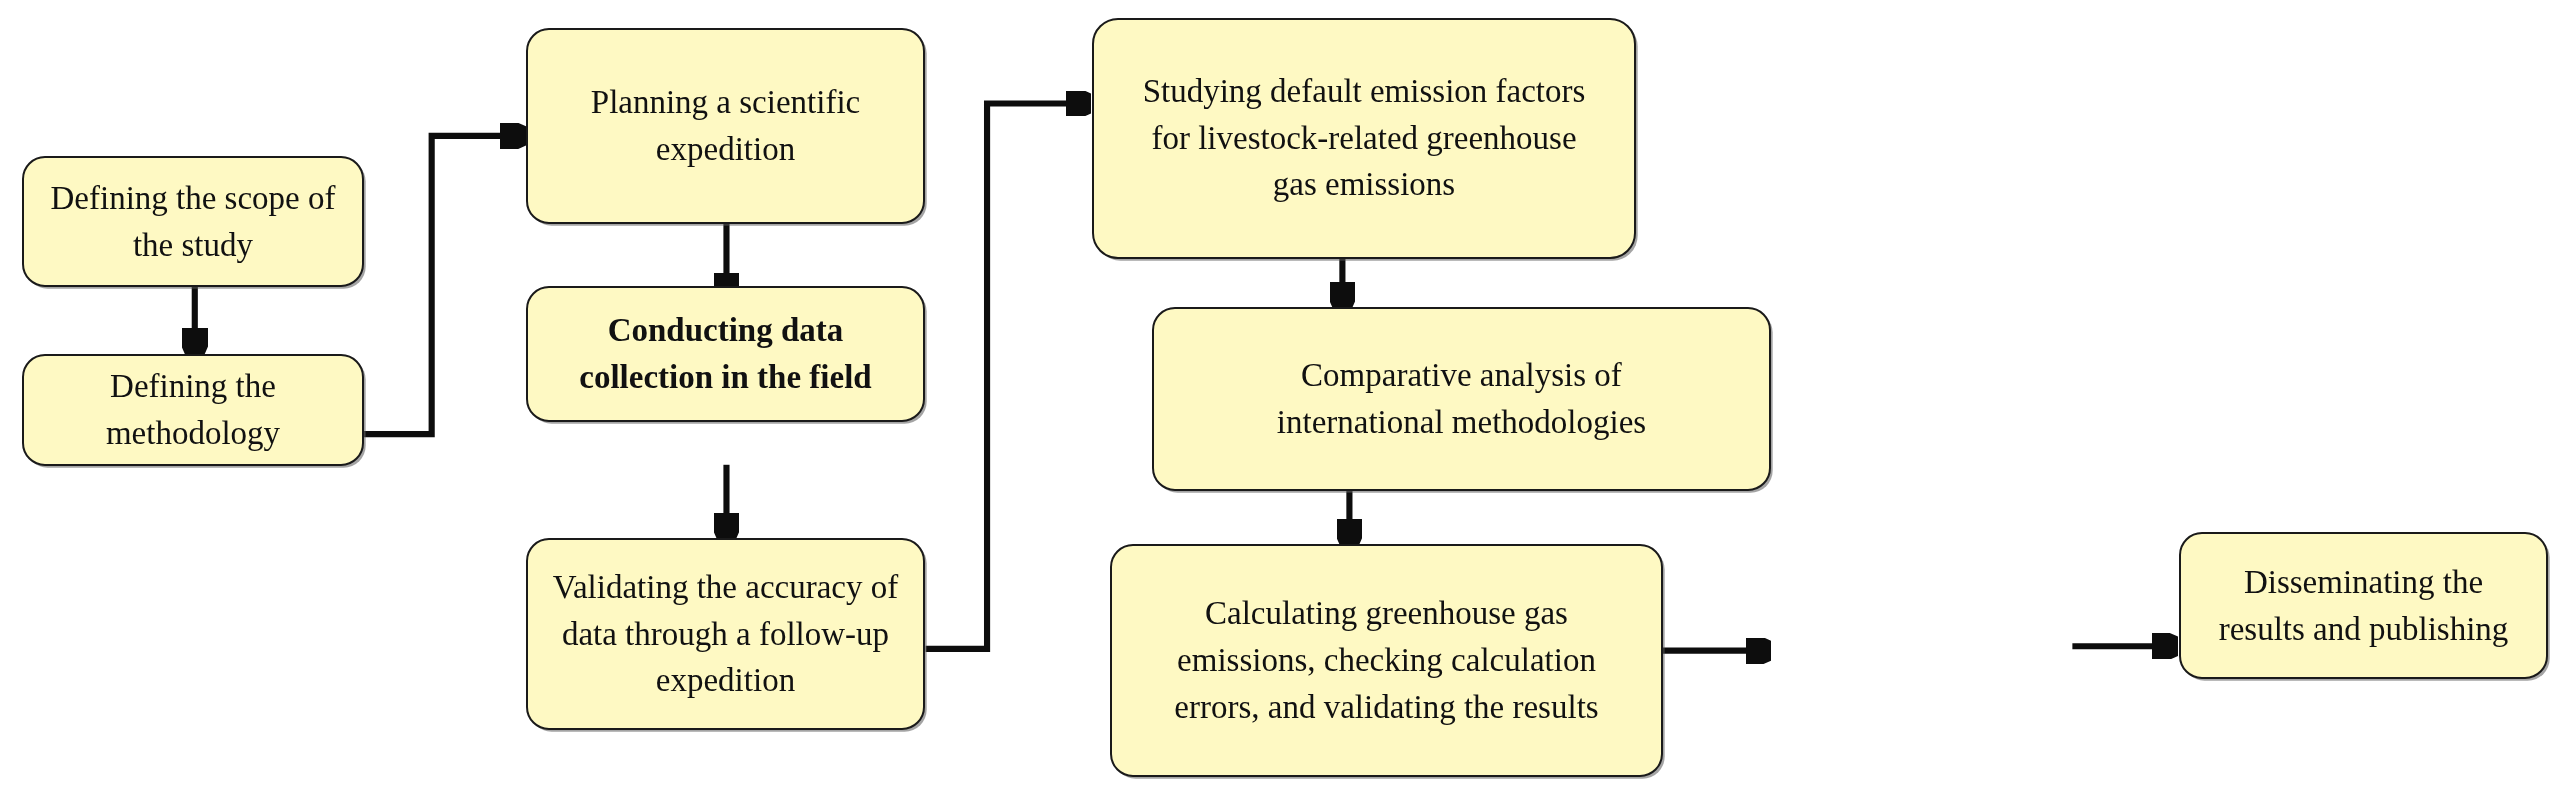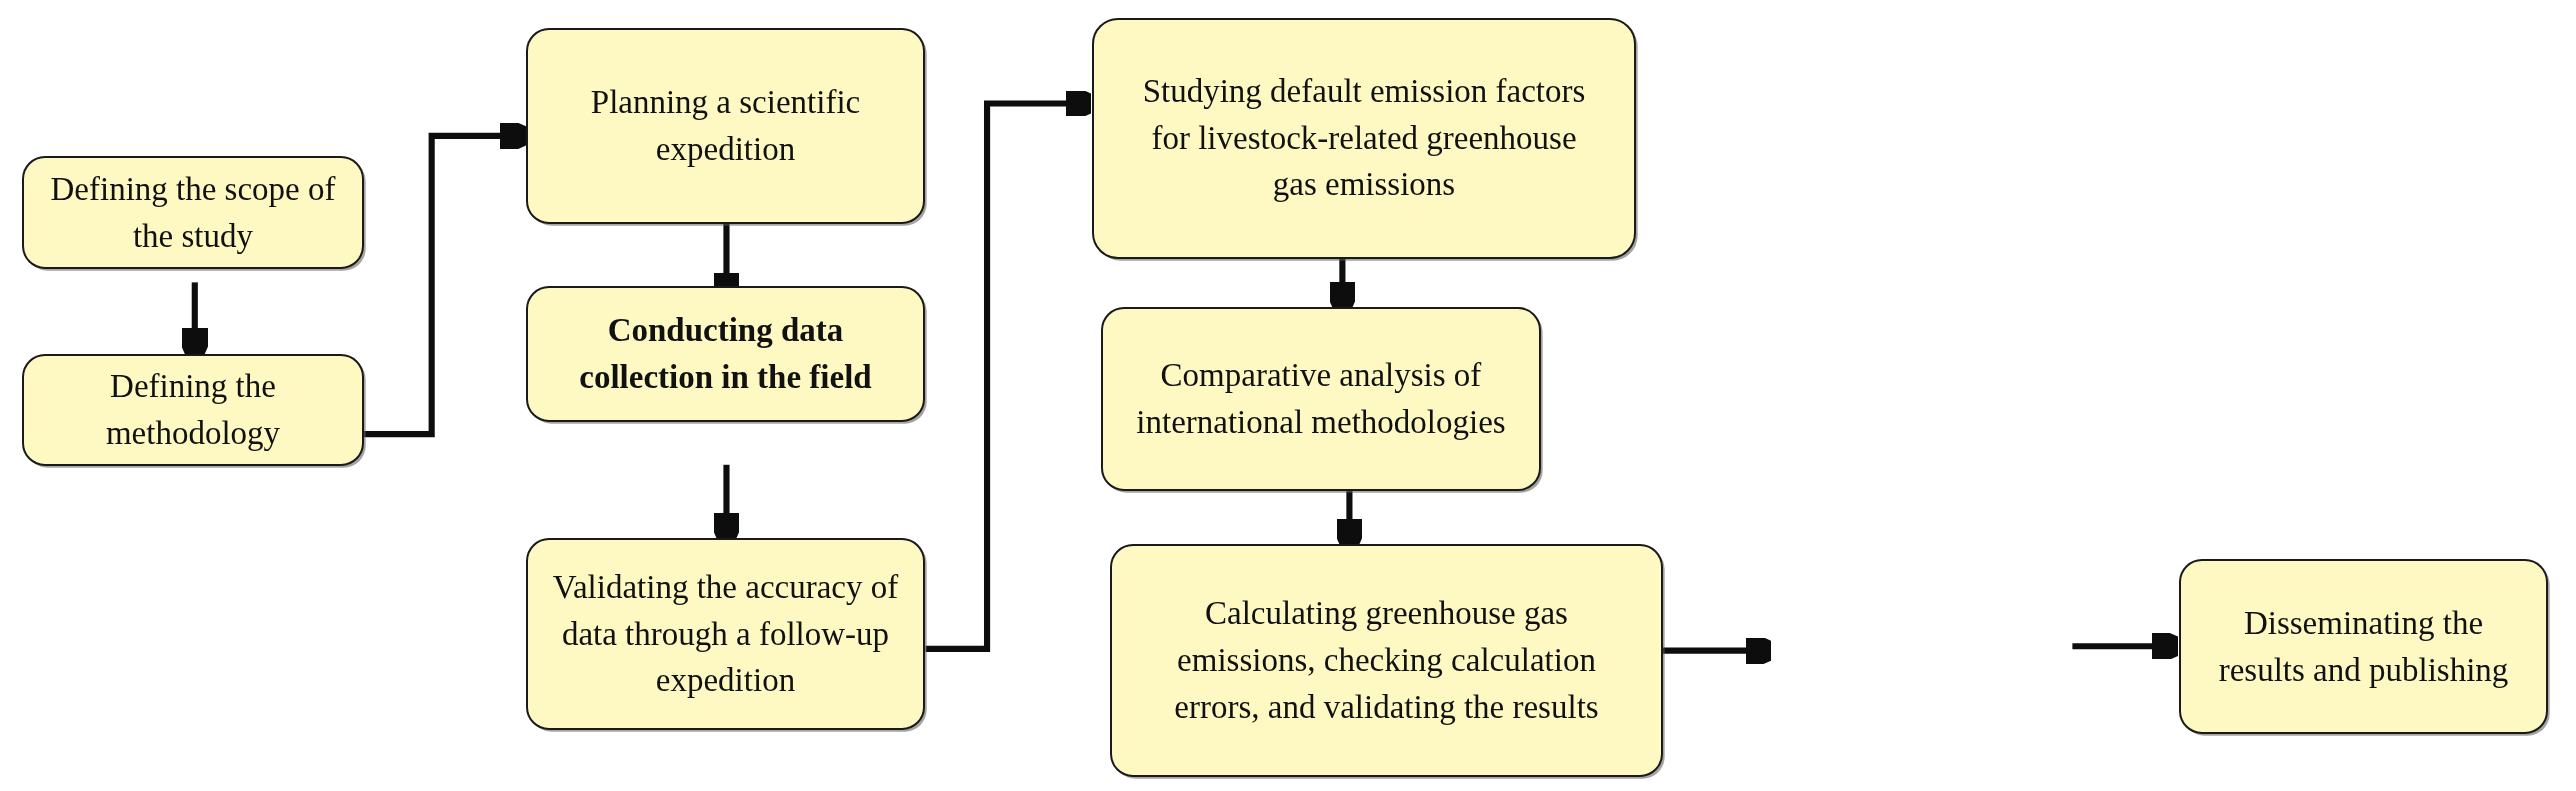--- a/index.html
+++ b/index.html
@@ -76,21 +76,21 @@
 
     <line x1="1530" y1="252" x2="1530" y2="348" marker-end="url(#arrowhead)"></line>
 
     <line x1="1538" y1="560" x2="1538" y2="618" marker-end="url(#arrowhead)"></line>
 
     <line x1="1895" y1="742" x2="2016" y2="742" marker-end="url(#arrowhead)"></line>
 
     <line x1="2362" y1="737" x2="2479" y2="737" marker-end="url(#arrowhead)"></line>
   </svg>
 
-  <div class="node" id="n0" style="left: 22px; top: 156px; width: 342px; height: 113px;">
+  <div class="node" id="n0" style="left: 22px; top: 156px; width: 342px; height: 131px;">
     <span class="label">Defining the scope of
 the study</span>
   </div>
   <div class="node" id="n1" style="left: 22px; top: 354px; width: 342px; height: 112px;">
     <span class="label">Defining the
 methodology</span>
   </div>
   <div class="node" id="n2" style="left: 526px; top: 28px; width: 399px; height: 196px;">
     <span class="label">Planning a scientific
 expedition</span>
@@ -102,28 +102,28 @@
   <div class="node" id="n4" style="left: 526px; top: 538px; width: 399px; height: 192px;">
     <span class="label">Validating the accuracy of
 data through a follow-up
 expedition</span>
   </div>
   <div class="node" id="n5" style="left: 1092px; top: 17.5px; width: 544px; height: 241px; border-radius: 26px;">
     <span class="label">Studying default emission factors
 for livestock-related greenhouse
 gas emissions</span>
   </div>
-  <div class="node" id="n6" style="left: 1101px; top: 307px; width: 440px; height: 184px;">
+  <div class="node" id="n6" style="left: 1152px; top: 307px; width: 619px; height: 184px;">
     <span class="label">Comparative analysis of
 international methodologies</span>
   </div>
   <div class="node" id="n7" style="left: 1110px; top: 544px; width: 553px; height: 233px;">
     <span class="label">Calculating greenhouse gas
 emissions, checking calculation
 errors, and validating the results</span>
   </div>
-  <div class="node" id="n9" style="left: 2179px; top: 559px; width: 369px; height: 175px;">
+  <div class="node" id="n9" style="left: 2179px; top: 532px; width: 369px; height: 147px;">
     <span class="label">Disseminating the
 results and publishing</span>
   </div>
 
 </div>
 
 
 </body></html>

